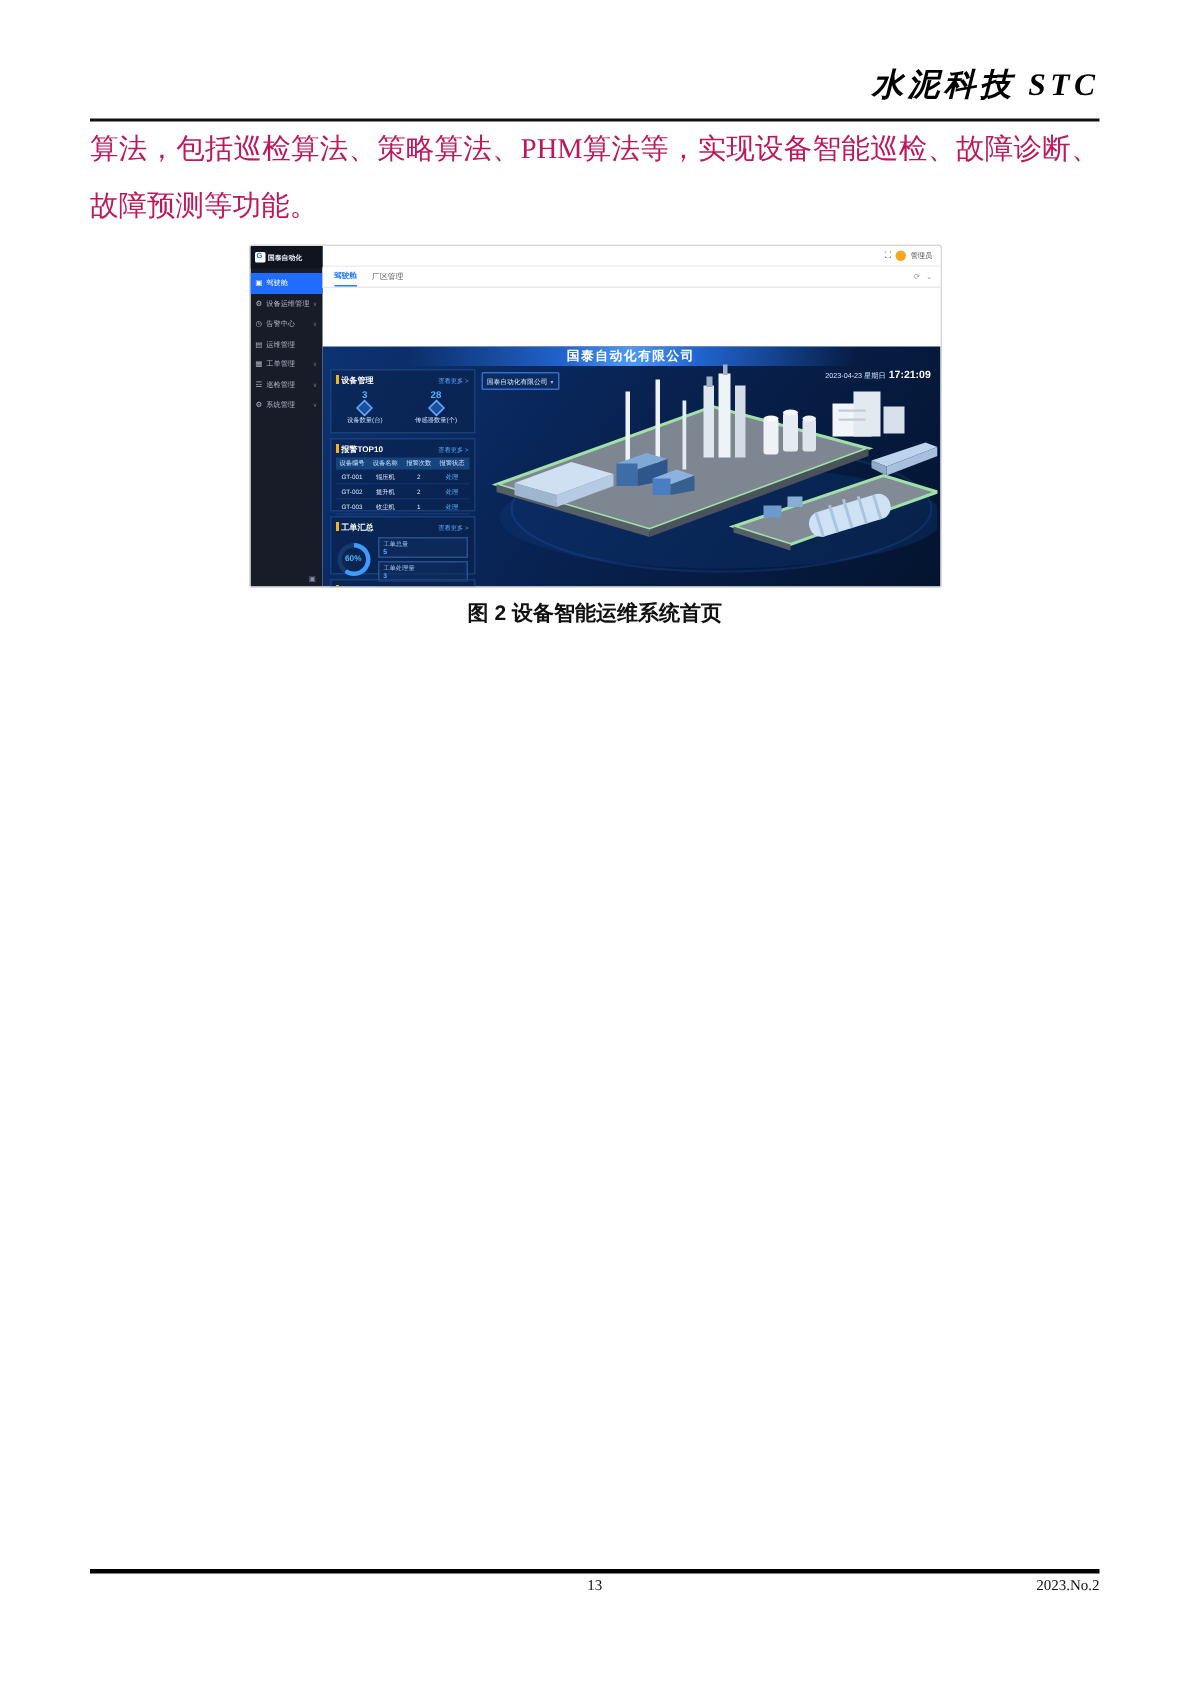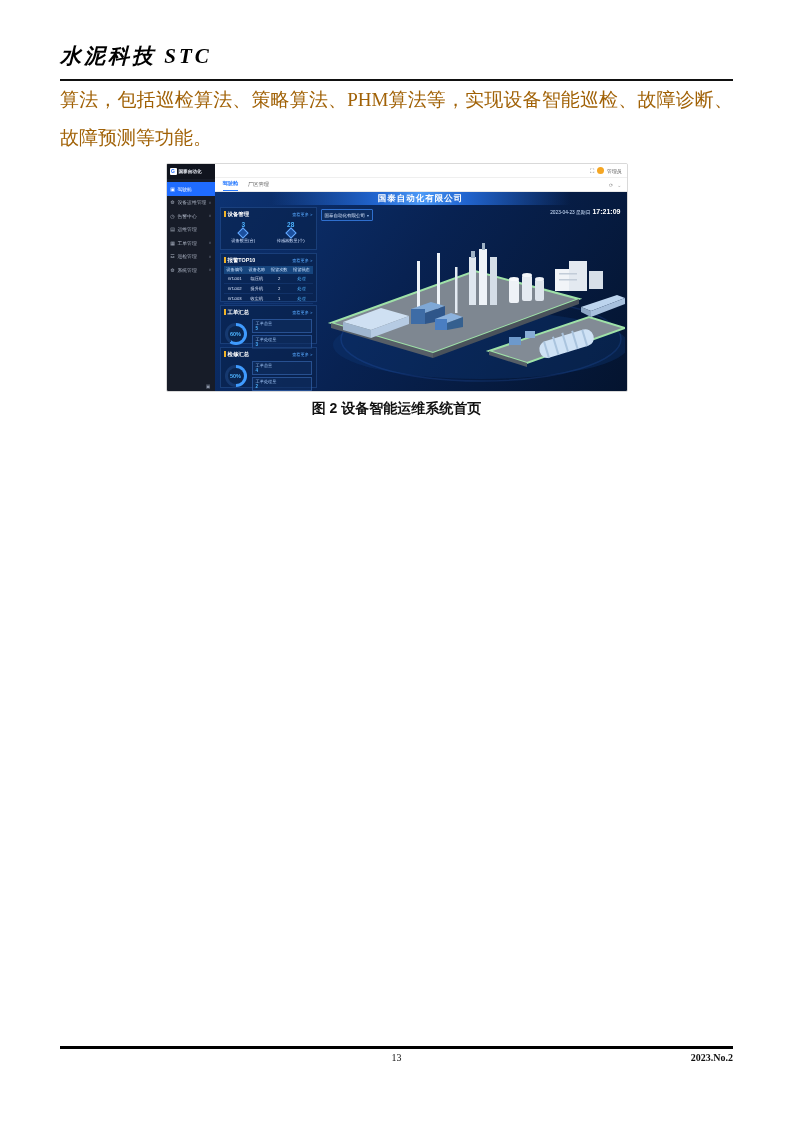--- a/index.html
+++ b/index.html
@@ -1,30 +1,30 @@
 <!DOCTYPE html>
 <html><head>
 <meta charset="utf-8">
 <style>
   html,body{margin:0;padding:0;background:#fff;}
   .page{width:793px;height:1122px;position:relative;background:#fff;
         font-family:"Liberation Serif",serif;box-sizing:border-box;padding:42px 60px 0;overflow:hidden;}
-  .jtitle{text-align:left;font-size:21px;font-weight:bold;font-style:italic;letter-spacing:3px;color:#000;}
+  .jtitle{text-align:right;font-size:21px;font-weight:bold;font-style:italic;letter-spacing:3px;color:#000;}
   .hrule{border:none;border-top:2px solid #111;margin:9px 0 0;}
-  .body-p{font-size:19px;line-height:38px;text-align:justify;margin:0;color:#a16207;}
+  .body-p{font-size:19px;line-height:38px;text-align:justify;margin:0;color:#be185d;}
   .indent{text-indent:2em;}
   .figure{margin-top:6px;}
   .fig-caption{text-align:center;font-family:"Liberation Sans",sans-serif;font-weight:bold;font-size:14px;line-height:24px;color:#111;margin-top:4px;}
   .sec-h{font-family:"Liberation Sans",sans-serif;font-weight:bold;font-size:20px;margin:6px 0 10px;color:#000;}
   .sec-h .num{margin-right:18px;}
   .page-footer{position:absolute;left:60px;right:60px;top:1046px;}
   .frule{border:none;border-top:3px solid #000;margin:0 0 3px;}
   .footer-row{position:relative;height:20px;font-size:10px;color:#111;}
   .pageno{position:absolute;left:0;right:0;text-align:center;}
-  .issue{position:absolute;right:0;font-weight:bold;}
+  .issue{position:absolute;right:0;}
 
   
   .db{width:460px;height:227px;margin:0 auto;display:flex;border:1px solid #d9d9d9;border-radius:2px;
       overflow:hidden;background:#fff;font-family:"Liberation Sans",sans-serif;}
   .db-sidebar{width:48px;background:#171c28;color:#aeb6c6;position:relative;flex-shrink:0;}
   .db-logo{height:15px;display:flex;align-items:center;gap:2px;padding:0 3px;background:#10141e;}
   .db-logo-mark{width:7px;height:7px;background:#fff;border-radius:1px;color:#1f6cff;font-size:5px;line-height:7px;text-align:center;font-weight:bold;flex-shrink:0;}
   .db-logo-text{font-size:4.6px;color:#e8ecf4;font-weight:bold;white-space:nowrap;}
   .db-nav{margin-top:3px;}
   .db-nav-item{height:13.5px;display:flex;align-items:center;gap:2px;padding:0 3px;font-size:4.8px;cursor:pointer;}
@@ -34,21 +34,21 @@
   .db-collapse{position:absolute;bottom:2px;right:4px;font-size:5px;color:#8a93a5;}
   .db-right{flex:1;display:flex;flex-direction:column;min-width:0;}
   .db-topbar{height:13px;background:#fff;display:flex;align-items:center;justify-content:flex-end;gap:3px;padding:0 5px;border-bottom:1px solid #efefef;}
   .db-full{font-size:6px;color:#666;line-height:1;}
   .db-avatar{width:7px;height:7px;border-radius:50%;background:#f5a623;}
   .db-user{font-size:4.8px;color:#444;}
   .db-tabs{height:13px;background:#fff;display:flex;align-items:flex-end;gap:10px;padding:0 8px;border-bottom:1px solid #e9e9e9;position:relative;}
   .db-tab{font-size:5.2px;color:#555;padding-bottom:3px;}
   .db-tab.active{color:#2b7cff;border-bottom:1px solid #2b7cff;font-weight:bold;}
   .db-tab-icons{position:absolute;right:5px;bottom:3px;display:flex;gap:4px;font-size:5px;color:#999;}
-  .db-main{flex:1;position:relative;background:linear-gradient(125deg,#0d3373 0%,#082252 45%,#04142f 100%);overflow:hidden;}
+  .db-main{flex:1;position:relative;background:linear-gradient(125deg,#0d3373 0%,#082252 45%,#04142f 100%);overflow:hidden;margin-top:39px;}
   .db-banner{position:absolute;left:28px;right:28px;top:0;height:13px;text-align:center;font-size:8.5px;font-weight:bold;
      color:#fff;letter-spacing:1px;line-height:13px;
      background:linear-gradient(90deg,rgba(20,80,180,0) 8%,rgba(35,105,215,.95) 38%,rgba(80,160,255,.95) 50%,rgba(35,105,215,.95) 62%,rgba(20,80,180,0) 92%);}
   .db-datetime{position:absolute;right:6px;top:16px;font-size:4.8px;color:#cfe3ff;display:flex;align-items:baseline;gap:2px;}
   .db-datetime .time{font-size:7px;font-weight:bold;color:#fff;}
   .db-company{position:absolute;left:106px;top:17px;height:10px;padding:0 3px;font-size:4.5px;color:#dce9ff;
      background:#0c2c5f;border:1px solid #2f6fce;border-radius:1px;display:flex;align-items:center;gap:2px;cursor:pointer;}
   .db-company .dd{font-size:3.8px;color:#9fc4f5;}
   .db-panel{position:absolute;left:5px;width:97px;background:rgba(9,32,72,.55);border:1px solid rgba(70,130,220,.28);box-sizing:border-box;}
   .p-device{top:15px;height:43px;}

